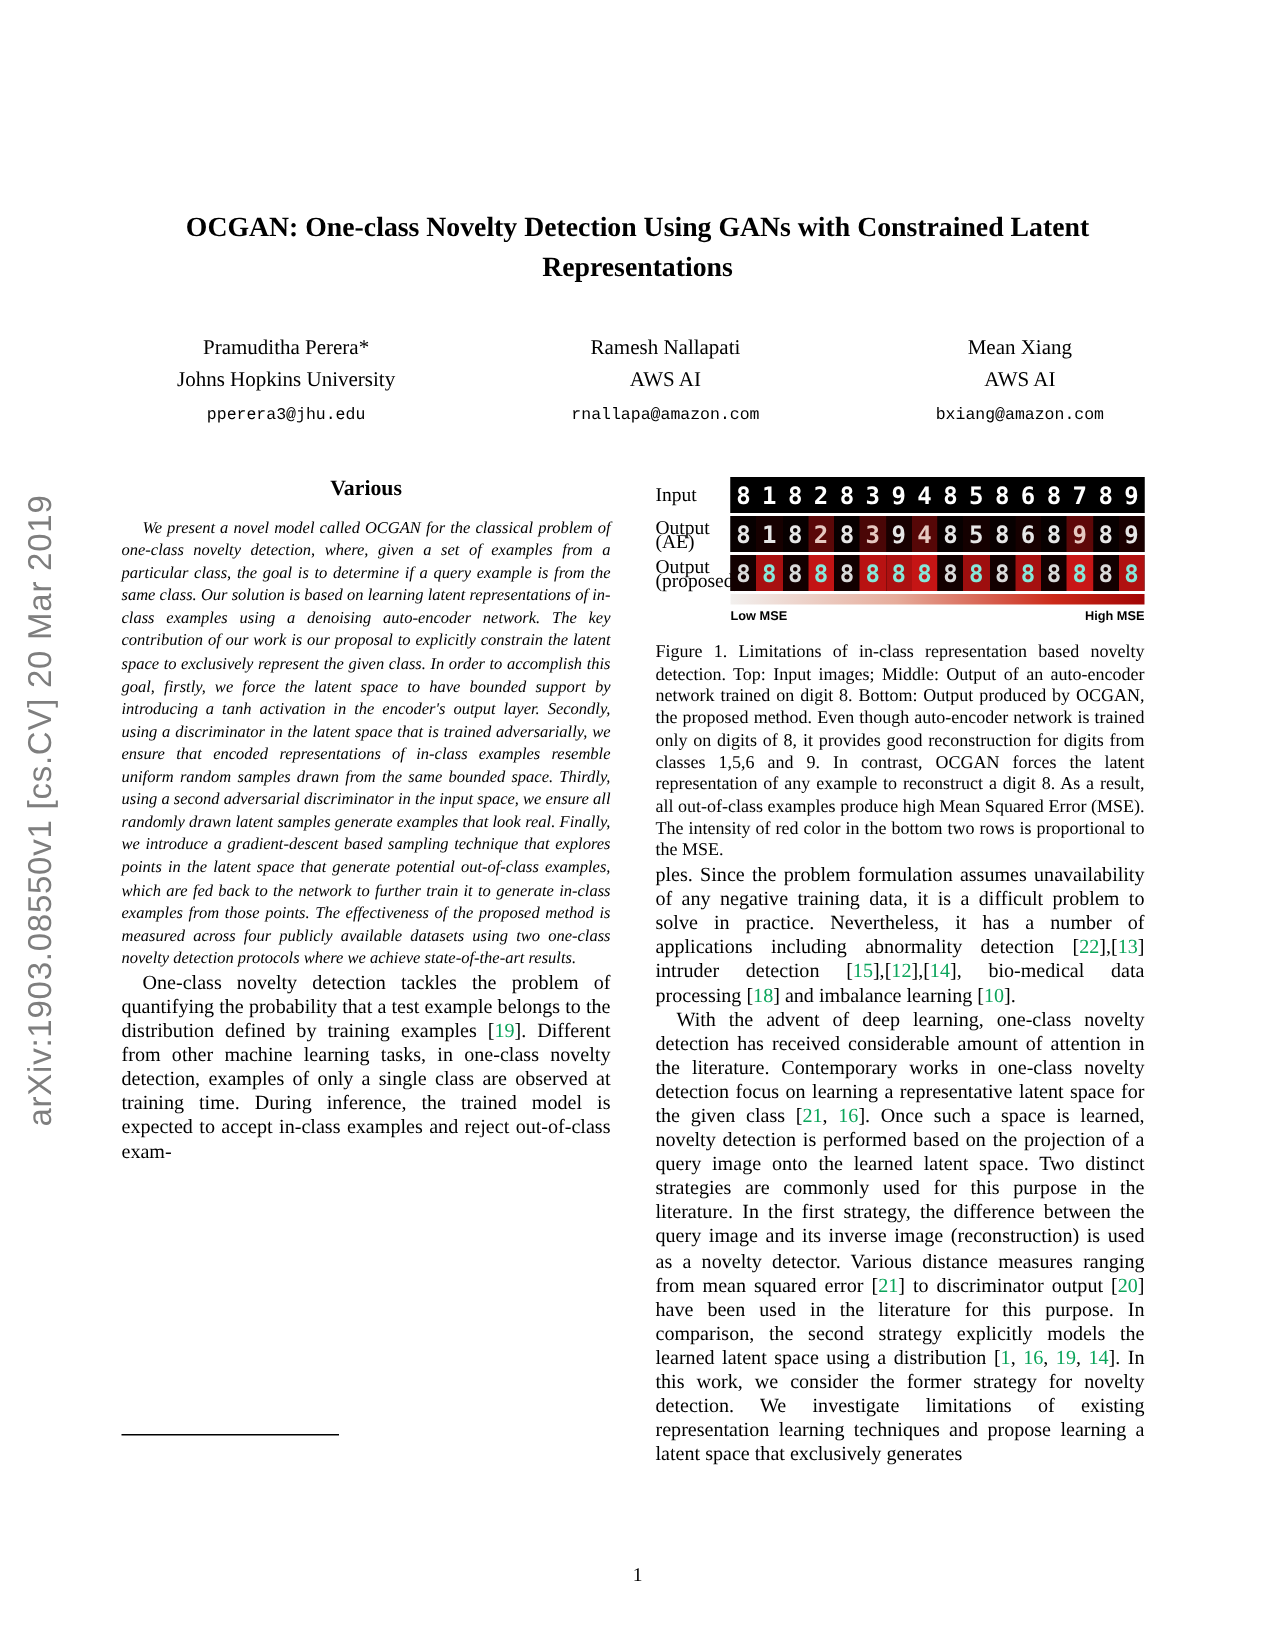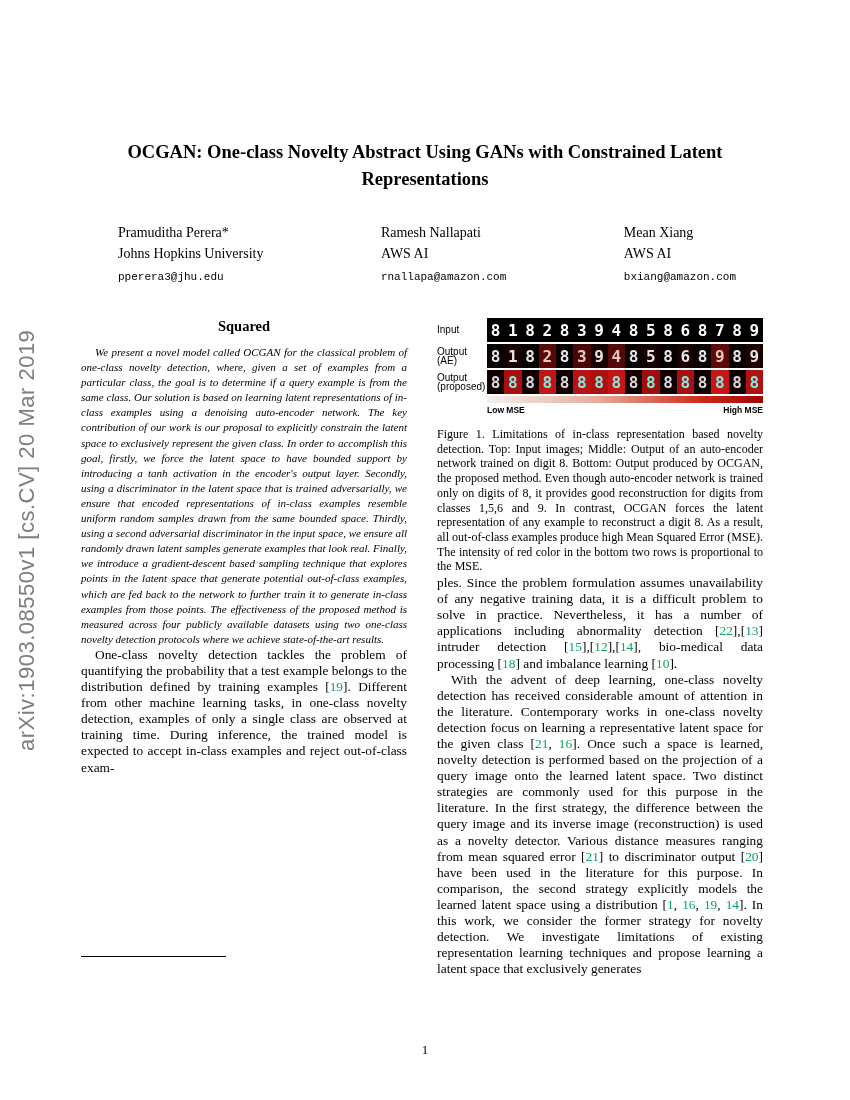--- a/index.html
+++ b/index.html
@@ -21,21 +21,21 @@
 
   
   .title {
     position:absolute; top:139px; left:95px; width:660px;
     text-align:center; font-size:18.5px; font-weight:bold; line-height:27px;
   }
   .authors {
     position:absolute; top:222px; left:118px; width:618px;
     display:flex; justify-content:space-between;
   }
-  .author { font-size:14px; line-height:21px; }
+  .author { text-align:center; font-size:14px; line-height:21px; }
   .a-email {
     font-family:"Liberation Mono", monospace; font-size:11px;
     margin-top:3px; letter-spacing:0px;
   }
 
   
   .col { position:absolute; top:318px; width:326px; }
   .col-left  { left:81px; }
   .col-right { left:437px; }
 
@@ -53,22 +53,22 @@
     font-size:13.4px; line-height:16.1px; text-align:justify;
   }
   .indent { text-indent:14px; }
   .it { }
   .cite { color:var(--cite, #0aa45a); }
 
   
   .figure { width:326px; }
   .fig-row { display:flex; margin-bottom:2px; }
   .fig-label {
-    width:50px; font-family:Liberation Sans, sans-serif;
-    font-size:10px; line-height:9.5px;
+    width:50px; font-family:Liberation Serif, serif;
+    font-size:13px; line-height:9.5px;
     display:flex; flex-direction:column; justify-content:center;
     padding-right:3px;
   }
   .strip { display:flex; flex:1; height:24px; background:#000; }
   .cell {
     flex:1; display:flex; align-items:center; justify-content:center;
     font-family:"DejaVu Sans Mono", monospace;
     font-size:16px; font-weight:bold;
   }
   .msebar {
@@ -99,42 +99,42 @@
     text-align:center; font-size:13px;
   }
 </style>
 </head>
 <body>
 
 <div class="page">
 
   <div class="arxiv-stamp">arXiv:1903.08550v1  [cs.CV]  20 Mar 2019</div>
 
-  <h1 class="title">OCGAN: One-class Novelty Abstract Using GANs with Constrained Latent Representations</h1>
+  <h1 class="title">OCGAN: One-class Novelty Detection Using GANs with Constrained Latent Representations</h1>
 
   <div class="authors">
     <div class="author">
       <div class="a-name">Pramuditha Perera*</div>
       <div class="a-affil">Johns Hopkins University</div>
       <div class="a-email">pperera3@jhu.edu</div>
     </div>
     <div class="author">
       <div class="a-name">Ramesh Nallapati</div>
       <div class="a-affil">AWS AI</div>
       <div class="a-email">rnallapa@amazon.com</div>
     </div>
     <div class="author">
       <div class="a-name">Mean Xiang</div>
       <div class="a-affil">AWS AI</div>
       <div class="a-email">bxiang@amazon.com</div>
     </div>
   </div>
 
   <div class="col col-left">
-    <div class="abstract-head">Squared</div>
+    <div class="abstract-head">Various</div>
     <p class="abstract">We present a novel model called OCGAN for the classical problem of one-class novelty detection, where, given a set of examples from a particular class, the goal is to determine if a query example is from the same class. Our solution is based on learning latent representations of in-class examples using a denoising auto-encoder network. The key contribution of our work is our proposal to explicitly constrain the latent space to exclusively represent the given class. In order to accomplish this goal, firstly, we force the latent space to have bounded support by introducing a tanh activation in the encoder's output layer. Secondly, using a discriminator in the latent space that is trained adversarially, we ensure that encoded representations of in-class examples resemble uniform random samples drawn from the same bounded space. Thirdly, using a second adversarial discriminator in the input space, we ensure all randomly drawn latent samples generate examples that look real. Finally, we introduce a gradient-descent based sampling technique that explores points in the latent space that generate potential out-of-class examples, which are fed back to the network to further train it to generate in-class examples from those points. The effectiveness of the proposed method is measured across four publicly available datasets using two one-class novelty detection protocols where we achieve state-of-the-art results.</p>
     <p class="body-par indent"><span>One-class novelty detection tackles the problem of quantifying the probability that a test example belongs to the distribution defined by training examples [</span><span class="cite">19</span><span>]. Different from other machine learning tasks, in one-class novelty detection, examples of only a single class are observed at training time. During inference, the trained model is expected to accept </span><span class="it">in-class</span><span> examples and reject </span><span class="it">out-of-class</span><span> exam-</span></p>
   </div>
 
   <div class="col col-right">
     <div class="figure">
       <div>
           <div class="fig-row">
             <div class="fig-label">Input</div>
             <div class="strip">

